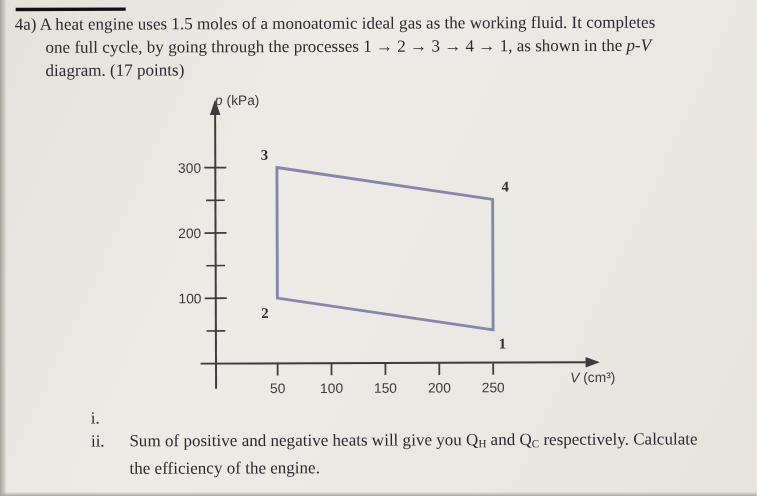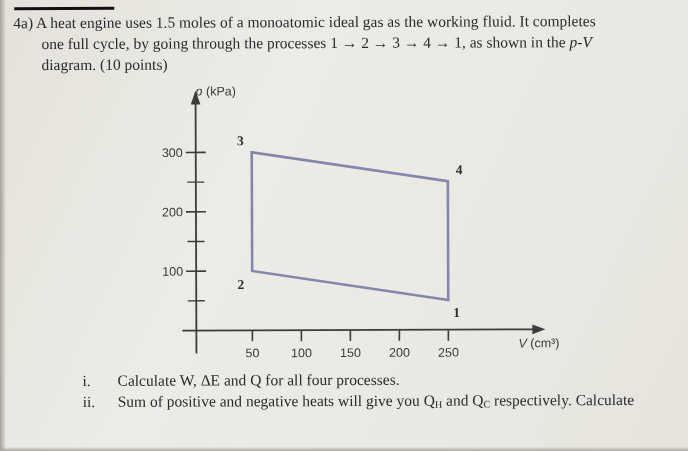--- a/index.html
+++ b/index.html
@@ -38,21 +38,21 @@
     <div class="top-rule"></div>
 
     <div class="problem">
       <div class="pline">
         <span>4a) A heat engine uses 1.5 moles of a monoatomic ideal gas as the working fluid. It completes</span>
       </div>
       <div class="pline indent">
         <span>one full cycle, by going through the processes 1 → 2 → 3 → 4 → 1, as shown in the </span><span class="it">p-V</span>
       </div>
       <div class="pline indent">
-        <span>diagram. (10 points)</span>
+        <span>diagram. (17 points)</span>
       </div>
     </div>
 
     <svg id="pv-svg" viewBox="0 0 430 290">
         <line x1="46" y1="273" x2="46" y2="23" stroke="#3c3b3d" stroke-width="1.8"></line>
         <polygon points="46,10 41.2,24 50.8,24" fill="#3c3b3d"></polygon>
         <line x1="32" y1="250" x2="386" y2="250" stroke="#3c3b3d" stroke-width="1.8"></line>
         <polygon points="395,250 382,245.2 382,254.8" fill="#3c3b3d"></polygon>
         <line x1="36" y1="190.64" x2="56" y2="190.64" stroke="#3c3b3d" stroke-width="1.6"></line>
         <text x="33" y="195.14" text-anchor="end" fill="#3c3b3d" font-family="&quot;Liberation Sans&quot;, sans-serif" font-size="12.5">100</text>
@@ -78,25 +78,25 @@
         <polygon points="298,220.32 102,190.64 102,71.91999999999999 298,101.6" fill="none" stroke="#8486ac" stroke-width="2.6" stroke-linejoin="miter"></polygon>
         <text x="303" y="237.32" text-anchor="start" fill="#2e2d33" font-family="&quot;Liberation Serif&quot;, serif" font-size="13.5" font-weight="bold">1</text>
         <text x="94" y="208.64" text-anchor="end" fill="#2e2d33" font-family="&quot;Liberation Serif&quot;, serif" font-size="13.5" font-weight="bold">2</text>
         <text x="94" y="64.91999999999999" text-anchor="end" fill="#2e2d33" font-family="&quot;Liberation Serif&quot;, serif" font-size="13.5" font-weight="bold">3</text>
         <text x="306" y="94.6" text-anchor="start" fill="#2e2d33" font-family="&quot;Liberation Serif&quot;, serif" font-size="13.5" font-weight="bold">4</text>
       </svg>
 
     <div class="questions">
       <div class="qrow">
         <span class="qmark">i.</span>
-        <span class="qtext">Calculate W, ΔE and Q for all four processes.</span>
       </div>
       <div class="qrow">
         <span class="qmark">ii.</span>
         <span class="qtext"><span>Sum of positive and negative heats will give you Q</span><span class="sub">H</span><span> and Q</span><span class="sub">C</span><span> respectively. Calculate</span></span>
       </div>
       <div class="qrow">
         <span class="qmark"></span>
+        <span class="qtext">the efficiency of the engine.</span>
       </div>
     </div>
 
   </div>
 </div>
 
 </body></html>

